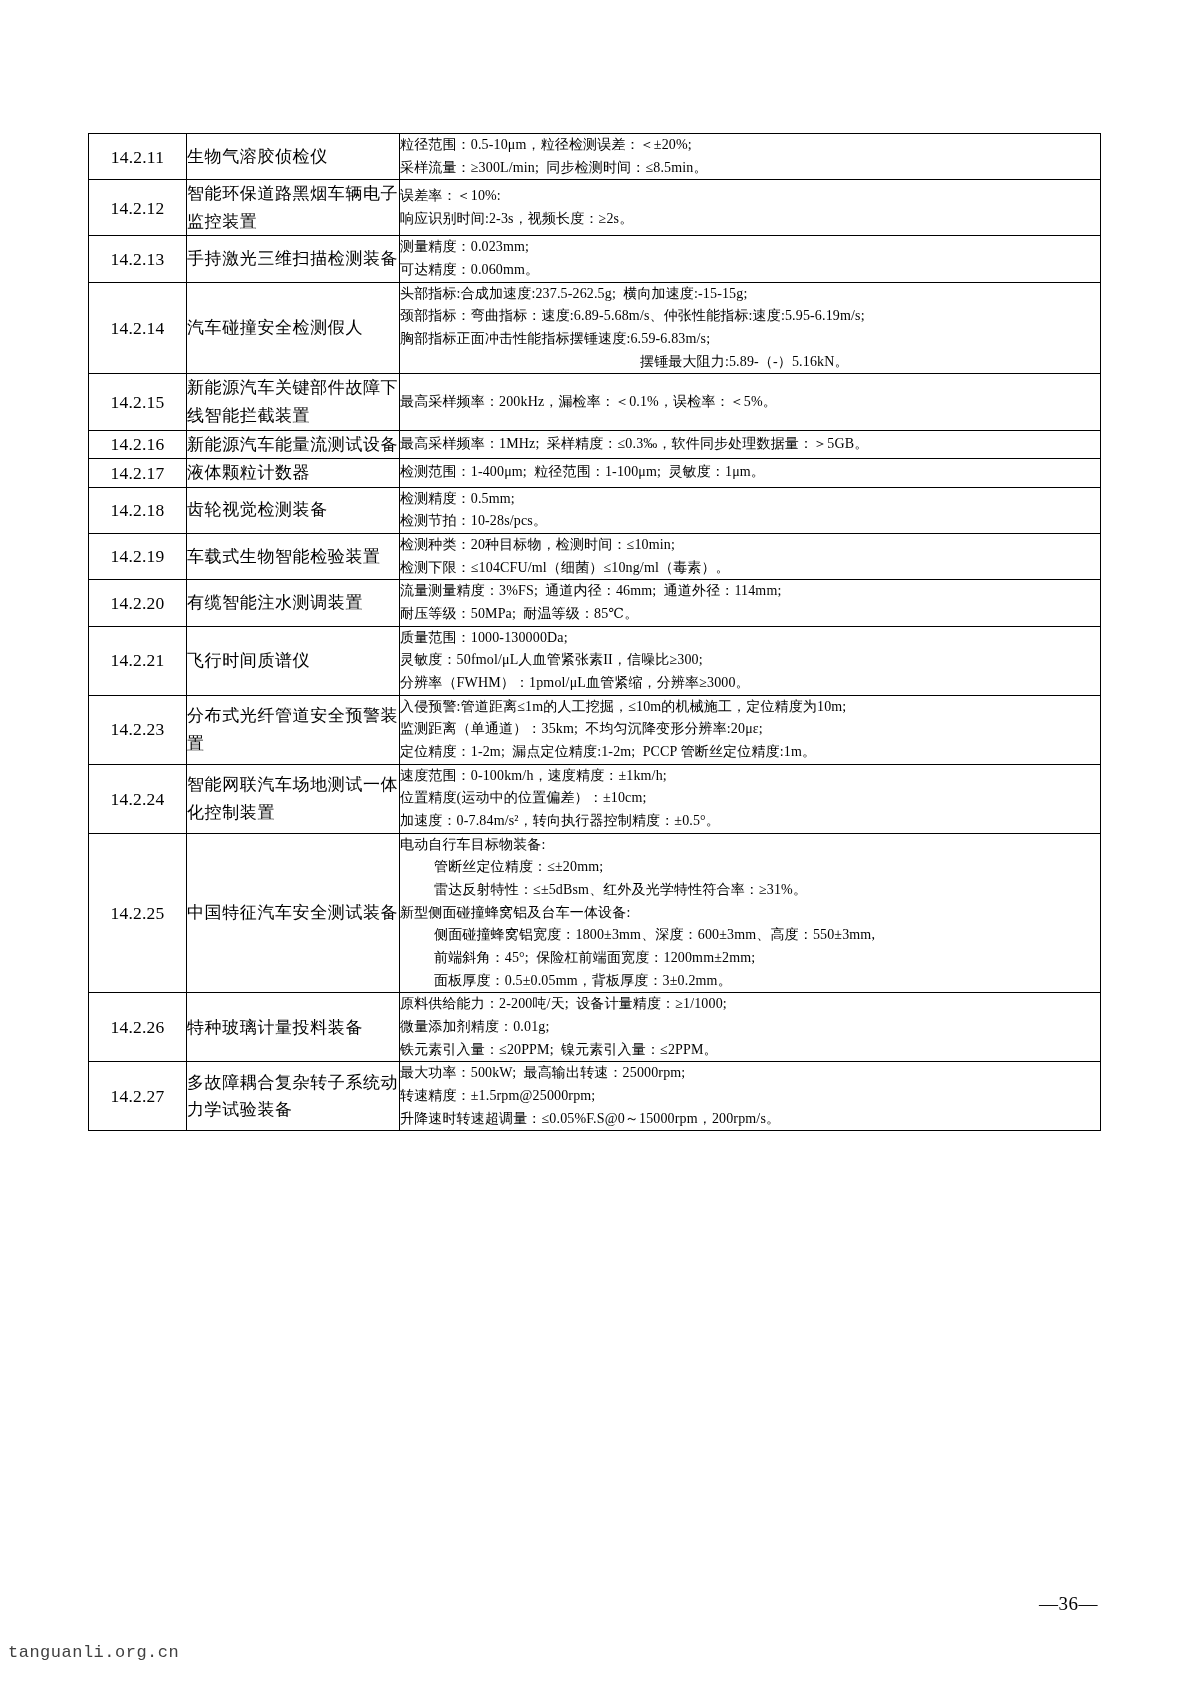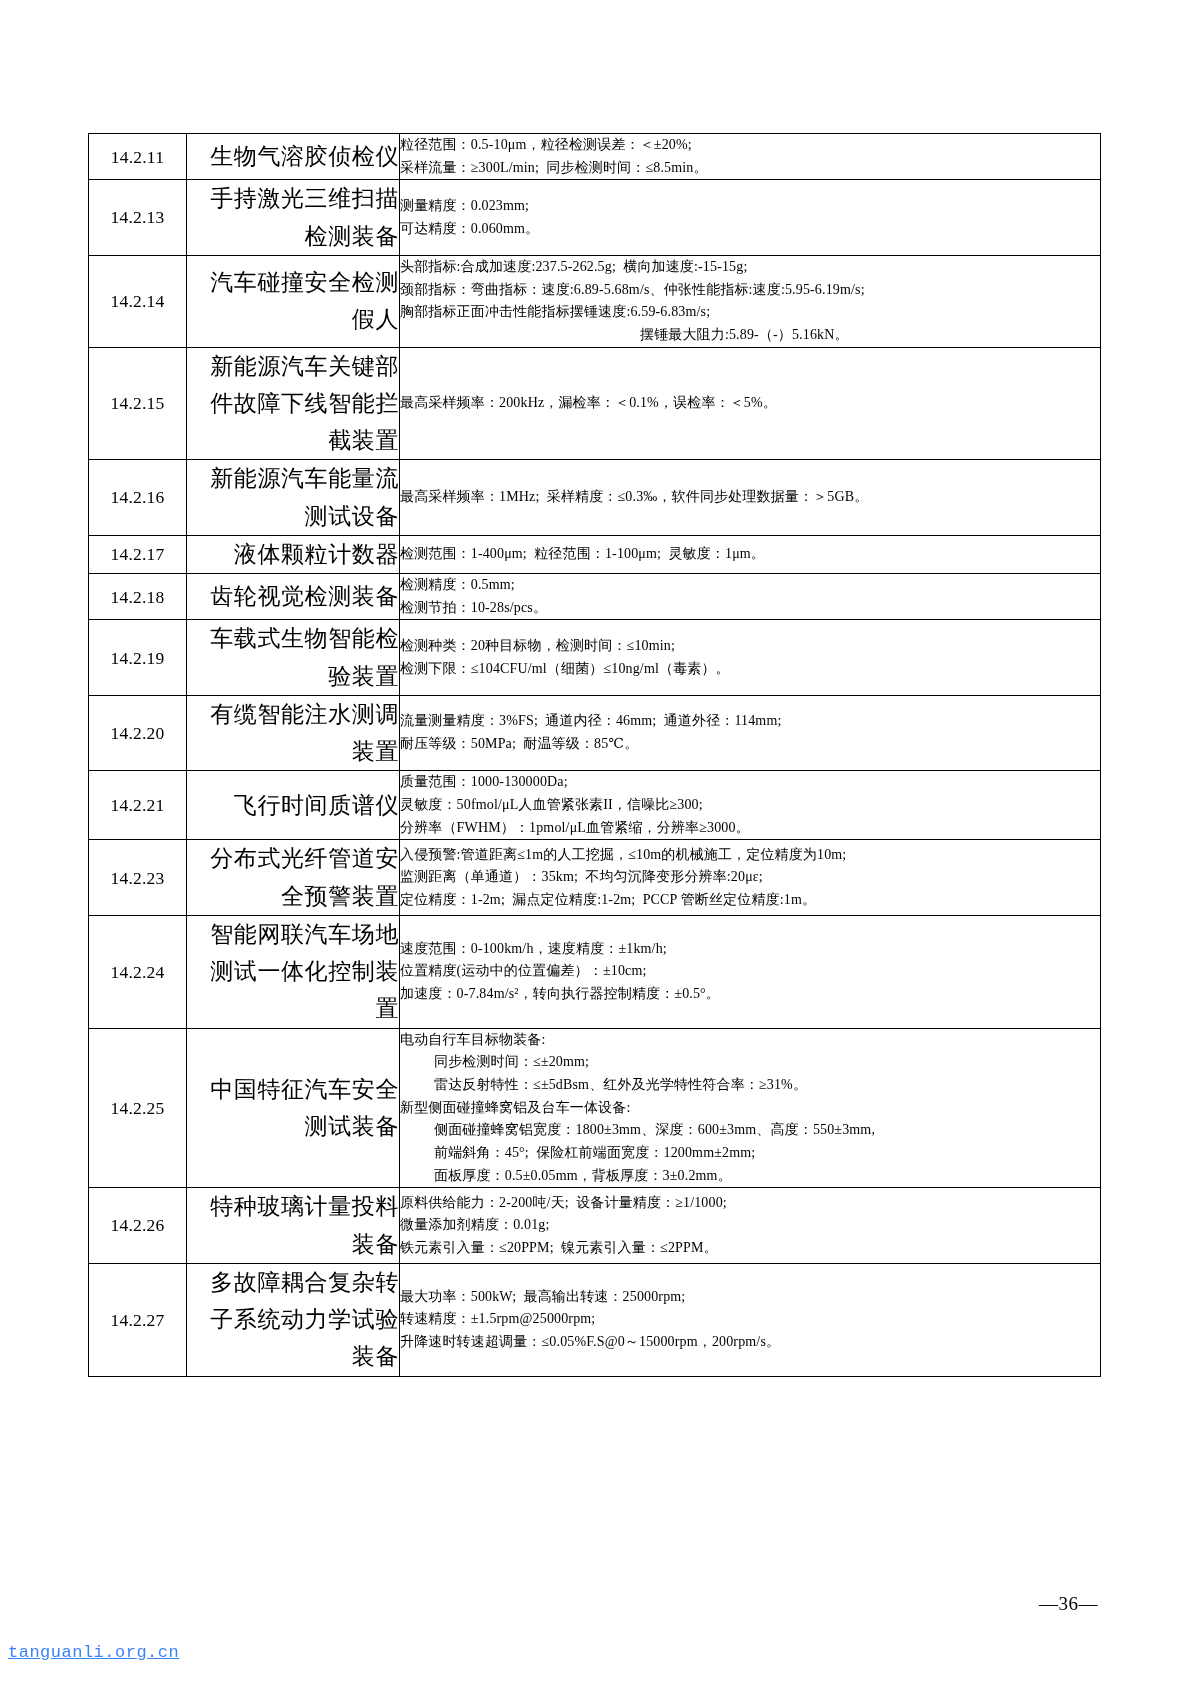--- a/index.html
+++ b/index.html
@@ -40,22 +40,22 @@
   .col-spec   { width: 701px; }
 
   .cell-code {
     text-align: center;
     font-size: 17.5px;
     letter-spacing: 0.2px;
     padding: 14px 2px;
     line-height: 1.5;
   }
   .cell-name {
-    text-align: right;
-    font-size: 23px;
+    text-align: left;
+    font-size: 17px;
     line-height: 1.62;
     padding: 14px 8px;
     letter-spacing: 0.6px;
   }
   .cell-spec {
     text-align: left;
     font-size: 14px;
     line-height: 1.62;
     padding: 13px 10px 13px 14px;
     letter-spacing: 0.15px;
@@ -74,24 +74,23 @@
     top: 1593px;
     font-size: 19px;
     letter-spacing: 0.5px;
     font-family: "Liberation Serif", "DejaVu Serif", serif;
   }
   .watermark {
     position: absolute;
     left: 8px;
     top: 1643px;
     font-size: 17px;
-    color: #3b82f6;
+    color: #404040;
     font-family: "Liberation Mono", "DejaVu Sans Mono", monospace;
     letter-spacing: 0.5px;
-    text-decoration: underline;
   }
 </style>
 </head>
 <body>
 
 <div class="page">
 
   <table class="spec-table">
     <colgroup>
       <col class="col-code">
@@ -101,20 +100,28 @@
     <tbody id="table-body">
         <tr>
           <td class="cell-code">14.2.11</td>
           <td class="cell-name">生物气溶胶侦检仪</td>
           <td class="cell-spec">
             <span class="ln">粒径范围：0.5-10μm，粒径检测误差：＜±20%;</span>
             <span class="ln">采样流量：≥300L/min;  同步检测时间：≤8.5min。</span>
           </td>
         </tr>
         <tr>
+          <td class="cell-code">14.2.12</td>
+          <td class="cell-name">智能环保道路黑烟车辆电子监控装置</td>
+          <td class="cell-spec">
+            <span class="ln">误差率：＜10%:</span>
+            <span class="ln">响应识别时间:2-3s，视频长度：≥2s。</span>
+          </td>
+        </tr>
+        <tr>
           <td class="cell-code">14.2.13</td>
           <td class="cell-name">手持激光三维扫描检测装备</td>
           <td class="cell-spec">
             <span class="ln">测量精度：0.023mm;</span>
             <span class="ln">可达精度：0.060mm。</span>
           </td>
         </tr>
         <tr>
           <td class="cell-code">14.2.14</td>
           <td class="cell-name">汽车碰撞安全检测假人</td>
@@ -195,21 +202,21 @@
             <span class="ln">速度范围：0-100km/h，速度精度：±1km/h;</span>
             <span class="ln">位置精度(运动中的位置偏差）：±10cm;</span>
             <span class="ln">加速度：0-7.84m/s²，转向执行器控制精度：±0.5°。</span>
           </td>
         </tr>
         <tr>
           <td class="cell-code">14.2.25</td>
           <td class="cell-name">中国特征汽车安全测试装备</td>
           <td class="cell-spec">
             <span class="ln">电动自行车目标物装备:</span>
-            <span class="ln indent1">同步检测时间：≤±20mm;</span>
+            <span class="ln indent1">管断丝定位精度：≤±20mm;</span>
             <span class="ln indent1">雷达反射特性：≤±5dBsm、红外及光学特性符合率：≥31%。</span>
             <span class="ln">新型侧面碰撞蜂窝铝及台车一体设备:</span>
             <span class="ln indent2">侧面碰撞蜂窝铝宽度：1800±3mm、深度：600±3mm、高度：550±3mm,</span>
             <span class="ln indent2">前端斜角：45°;  保险杠前端面宽度：1200mm±2mm;</span>
             <span class="ln indent2">面板厚度：0.5±0.05mm，背板厚度：3±0.2mm。</span>
           </td>
         </tr>
         <tr>
           <td class="cell-code">14.2.26</td>
           <td class="cell-name">特种玻璃计量投料装备</td>

